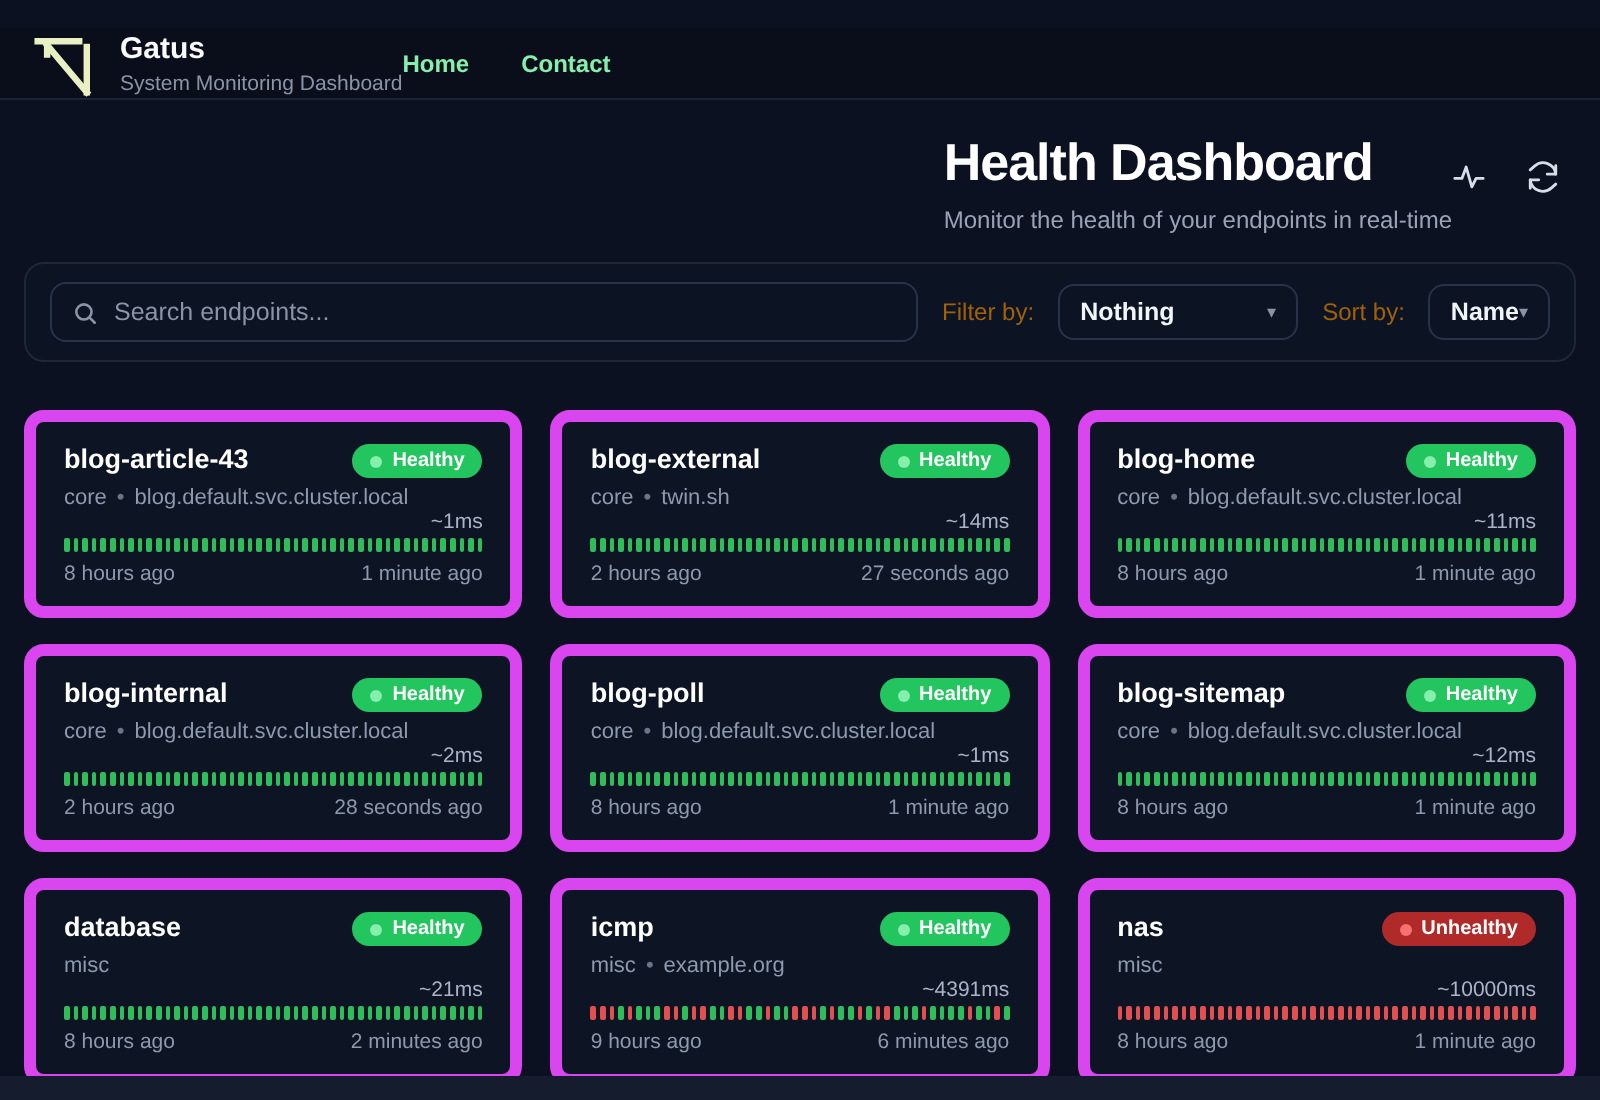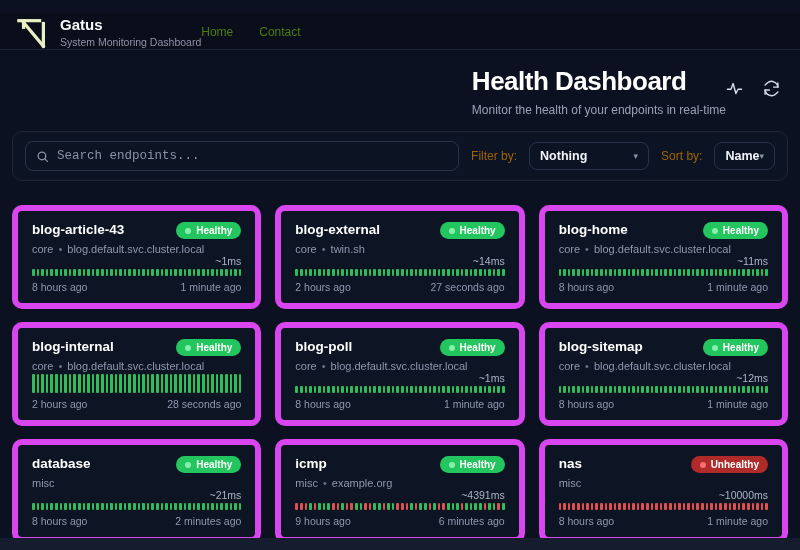--- a/index.html
+++ b/index.html
@@ -18,21 +18,21 @@
     border-bottom: 1px solid #1c2536;
     display: flex; align-items: center; 
     padding: 0 16px;
     margin-top: 14px;
   }
   .brand { display: flex; align-items: center; gap: 10px; }
   .logo-glyph { width: 34px; height: 34px; display: block; }
   .brand-title { font-size: 15px; font-weight: bold; color: #f8fafc; line-height: 1.2; }
   .brand-sub { font-size: 10.5px; color: #8b93a7; margin-top: 2px; }
   .nav { display: flex; gap: 26px; }
-  .nav a { color: #4d7c0f; font-size: 12px; font-weight: normal; text-decoration: none; cursor: pointer; }
+  .nav a { color: #86efac; font-size: 12px; font-weight: bold; text-decoration: none; cursor: pointer; }
 
   
   .hero { padding: 16px 16px 6px 12px; display: flex; justify-content: flex-end; align-items: flex-start; }
   .hero h1 { font-size: 26px; font-weight: bold; color: #ffffff; letter-spacing: -0.5px; }
   .hero p { font-size: 12px; color: #9aa3b5; margin-top: 6px; }
   .hero-icons { display: flex; gap: 20px; margin-top: 14px; margin-right: 4px; }
   .hero-icons svg { width: 17px; height: 17px; stroke: #d7dee9; cursor: pointer; }
 
   
   .toolbar {
@@ -49,21 +49,21 @@
     border-radius: 8px;
     height: 30px;
     display: flex; align-items: center; gap: 8px;
     padding: 0 10px;
     background: transparent;
   }
   .search svg { width: 13px; height: 13px; stroke: #8b93a7; flex: none; }
   .search input {
     background: transparent; border: none; outline: none;
     color: #cbd5e1; font-size: 12.5px; width: 100%;
-    font-family: Liberation Mono, monospace;
+    font-family: Liberation Sans, sans-serif;
   }
   .search input::placeholder { color: #8b93a7; }
   .tool-label { font-size: 12px; color: #a16207; white-space: nowrap; }
   .select {
     border: 1px solid #28334b; border-radius: 8px;
     padding: 6px 10px; font-size: 12.5px; font-weight: bold; color: #f1f5f9;
     display: flex; align-items: center; cursor: pointer;
     background: #0c1322; white-space: nowrap;
   }
   .select .chev { color: #8b93a7; font-size: 9px; font-weight: normal; }
@@ -375,20 +375,21 @@
     <div class="card-top">
       <span class="ep-name">blog-internal</span>
       <span class="badge healthy">
         <span class="dot"></span>
         <span>Healthy</span>
       </span>
     </div>
     <div class="ep-meta">
       <span>core</span><span class="sep">•</span><span>blog.default.svc.cluster.local</span>
     </div>
+    <div class="latency">~2ms</div>
     <div class="bars">
         <span class="bar g"></span>
         <span class="bar g"></span>
         <span class="bar g"></span>
         <span class="bar g"></span>
         <span class="bar g"></span>
         <span class="bar g"></span>
         <span class="bar g"></span>
         <span class="bar g"></span>
         <span class="bar g"></span>

